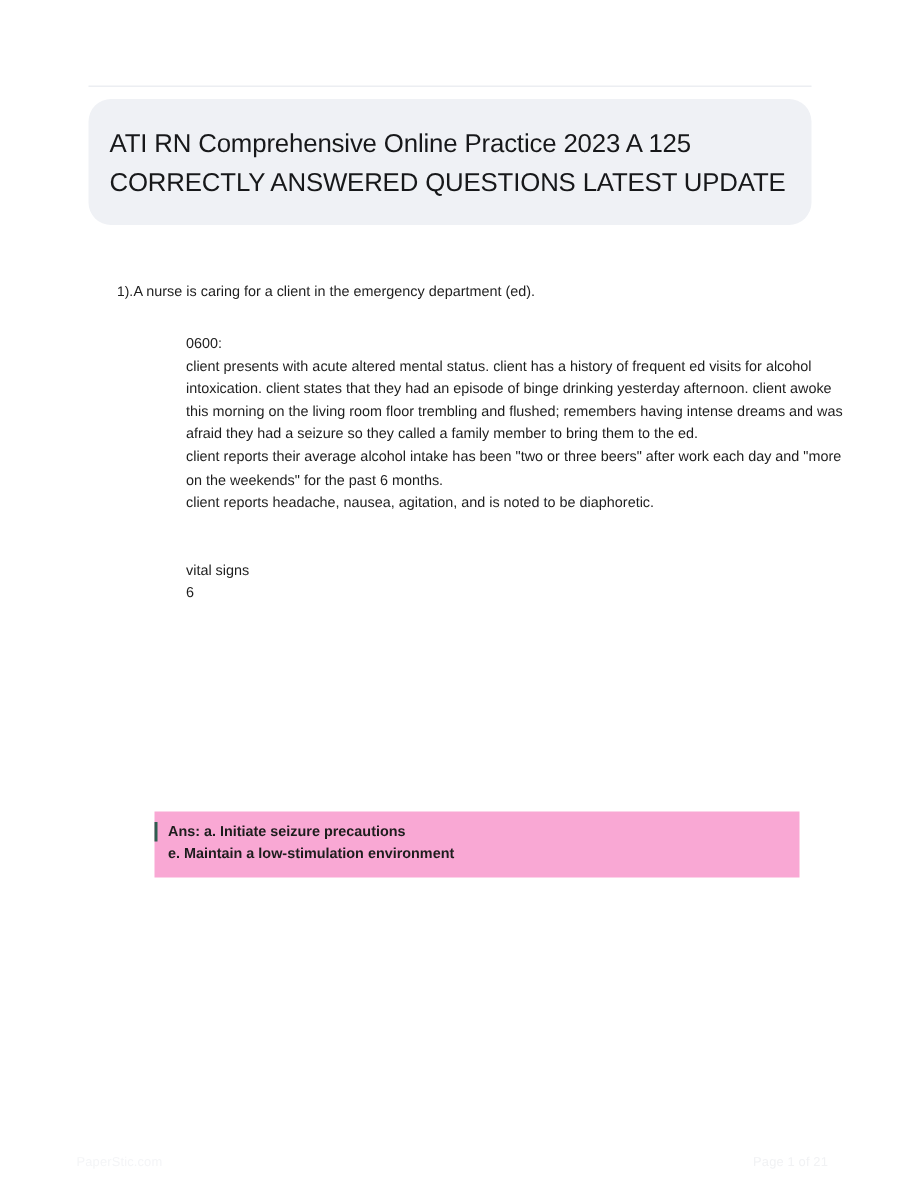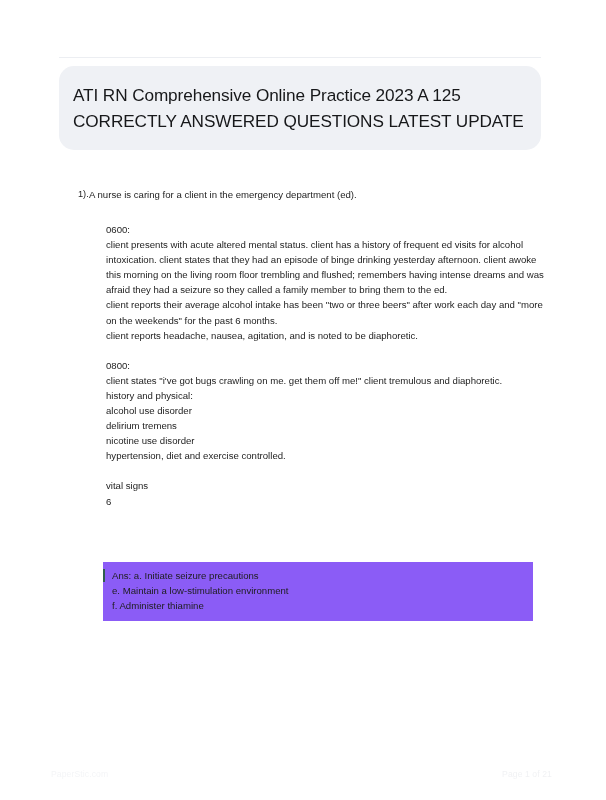--- a/index.html
+++ b/index.html
@@ -78,44 +78,45 @@
   }
   .q-stem {
     margin-left: 30px;
     font-size: 9.6px;
     line-height: 15px;
     color: #1d1d1d;
   }
 
   .body-block {
     position: absolute;
-    left: 106px;
+    left: 124px;
     top: 222px;
     width: 440px;
   }
   .body-para {
     font-size: 9.6px;
     line-height: 15.1px;
     color: #1d1d1d;
     margin: 0;
     white-space: pre-line;
   }
   .para-gap {
     height: 15px;
   }
 
   
   .answer-box {
     position: absolute;
     left: 103px;
-    top: 562px;
+    top: 541px;
     width: 430px;
-    background: #8b5cf6;
+    background: #f9a8d4;
     padding: 6px 0 8px 0;
     box-sizing: border-box;
+    font-weight: bold;
   }
   .answer-line {
     font-size: 9.6px;
     line-height: 15.1px;
     color: #1d1d1d;
     padding-left: 9px;
     position: relative;
   }
   .answer-cursor {
     position: absolute;
@@ -163,41 +164,31 @@
       <div class="q-stem">A nurse is caring for a client in the emergency department (ed).</div>
     </div>
   </div>
 
   <div class="body-block">
     <p class="body-para">0600:
 client presents with acute altered mental status. client has a history of frequent ed visits for alcohol intoxication. client states that they had an episode of binge drinking yesterday afternoon. client awoke this morning on the living room floor trembling and flushed; remembers having intense dreams and was afraid they had a seizure so they called a family member to bring them to the ed.
 client reports their average alcohol intake has been "two or three beers" after work each day and "more on the weekends" for the past 6 months.
 client reports headache, nausea, agitation, and is noted to be diaphoretic.</p>
     <div class="para-gap"></div>
-    <p class="body-para">0800:
-client states "i've got bugs crawling on me. get them off me!" client tremulous and diaphoretic.
-history and physical:
-alcohol use disorder
-delirium tremens
-nicotine use disorder
-hypertension, diet and exercise controlled.</p>
     <div class="para-gap"></div>
     <p class="body-para">vital signs
 6</p>
   </div>
 
   <div class="answer-box">
     <div class="answer-line">
       <span class="answer-cursor"></span>
       <span>Ans: a. Initiate seizure precautions</span>
     </div>
     <div class="answer-line">
       <span>e. Maintain a low-stimulation environment</span>
     </div>
-    <div class="answer-line">
-      <span>f. Administer thiamine</span>
-    </div>
   </div>
 
   <div class="footer-watermark">PaperStic.com</div>
   <div class="footer-page">Page 1 of 21</div>
 
 </div>
 
 </body></html>

